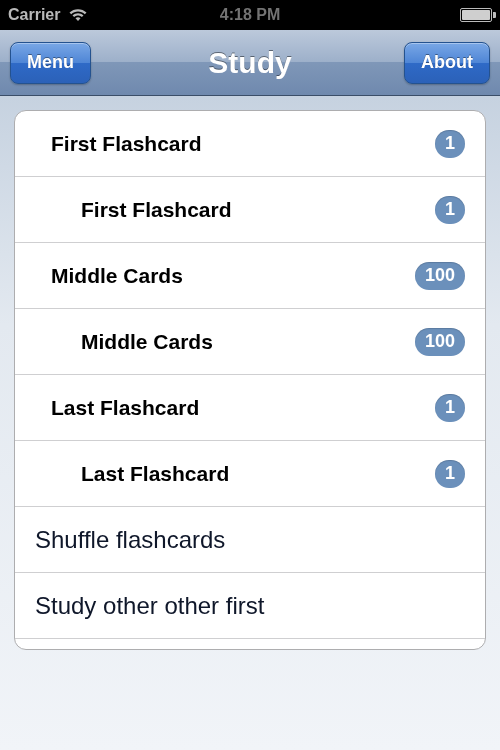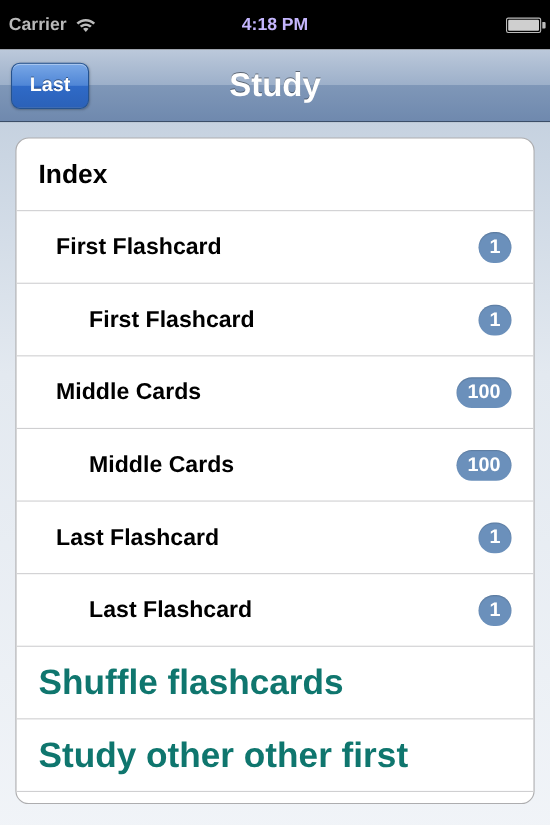--- a/index.html
+++ b/index.html
@@ -1,36 +1,36 @@
 <!DOCTYPE html>
 <html><head>
 <meta charset="utf-8">
 <style>
   * { box-sizing: border-box; margin: 0; padding: 0; }
   html, body { width: 500px; height: 750px; overflow: hidden; font-family: "Helvetica Neue", Helvetica, Arial, sans-serif; }
   body { background: #fff; }
 
   
   .status-bar {
-    height: 45px;
+    height: 30px;
     background: #000;
     color: #b9b9b9;
     display: flex;
     align-items: center;
     font-size: 16px;
     font-weight: 600;
     padding: 0 8px;
     position: relative;
   }
   .status-left { display: flex; align-items: center; gap: 8px; }
   .wifi-icon { width: 20px; height: 14px; position: relative; display: inline-block; }
   .wifi-icon svg { display: block; }
   .status-center {
     position: absolute; left: 50%; transform: translateX(-50%);
-    color: #c4b5fd; font-weight: 700;
+    color: #737373; font-weight: 700;
   }
   .status-right { margin-left: auto; display: flex; align-items: center; }
   .battery { width: 32px; height: 14px; border: 1.5px solid #bbb; border-radius: 2px; position: relative; }
   .battery::after { content: ""; position: absolute; right: -5px; top: 3px; width: 3px; height: 6px; background: #bbb; border-radius: 0 1px 1px 0; }
   .battery-fill { position: absolute; left: 1px; top: 1px; bottom: 1px; right: 1px; background: #cfcfcf; border-radius: 1px; }
 
   
   .nav-bar {
     height: 66px;
     background: linear-gradient(to bottom, #bcc9db 0%, #9db0ca 49%, #7f97b8 50%, #6f89ae 100%);
@@ -84,21 +84,21 @@
     justify-content: space-between;
     min-height: 66px;
     padding: 0 20px;
     border-bottom: 1px solid #cfcfd1;
     cursor: pointer;
   }
   .row:last-child { border-bottom: none; }
   .row.header { font-size: 24px; font-weight: 700; color: #000; }
   .row.lvl0 .label { font-size: 21px; font-weight: 700; color: #000; padding-left: 16px; }
   .row.lvl1 .label { font-size: 21px; font-weight: 700; color: #000; padding-left: 46px; }
-  .row.option .label { font-size: 32px; font-weight: 700; color: #0f766e; padding-left: 0; }
+  .row.option .label { font-size: 24px; font-weight: 400; color: #0f172a; padding-left: 0; }
   .badge {
     display: inline-flex;
     align-items: center;
     justify-content: center;
     min-width: 30px;
     height: 28px;
     padding: 0 10px;
     border-radius: 14px;
     background: #6b90bb;
     color: #fff;
@@ -123,30 +123,28 @@
   </div>
   <div class="status-center">4:18 PM</div>
   <div class="status-right">
     <span class="battery">
         <span class="battery-fill"></span>
       </span>
   </div>
 </div>
 
 <div class="nav-bar">
-  <div class="nav-btn">Last</div>
+  <div class="nav-btn">Menu</div>
   <div class="nav-title">Study</div>
+  <div class="nav-btn">About</div>
 </div>
 
 <div class="content">
   <div class="card">
 
-    <div class="row header">
-      <span>Index</span>
-    </div>
 
     <div class="row lvl0">
       <span class="label">First Flashcard</span>
       <span class="badge">1</span>
     </div>
 
     <div class="row lvl1">
       <span class="label">First Flashcard</span>
       <span class="badge">1</span>
     </div>

